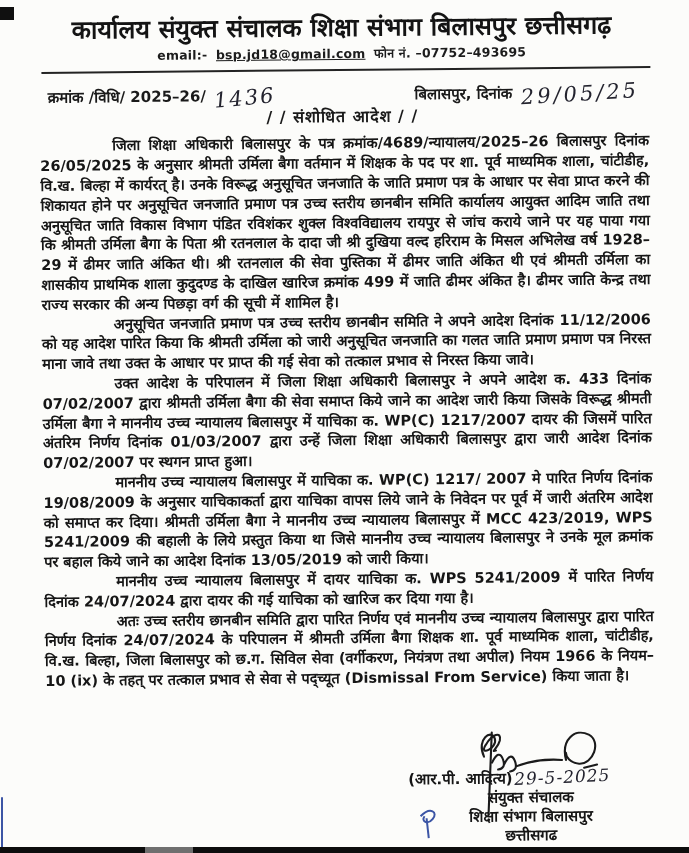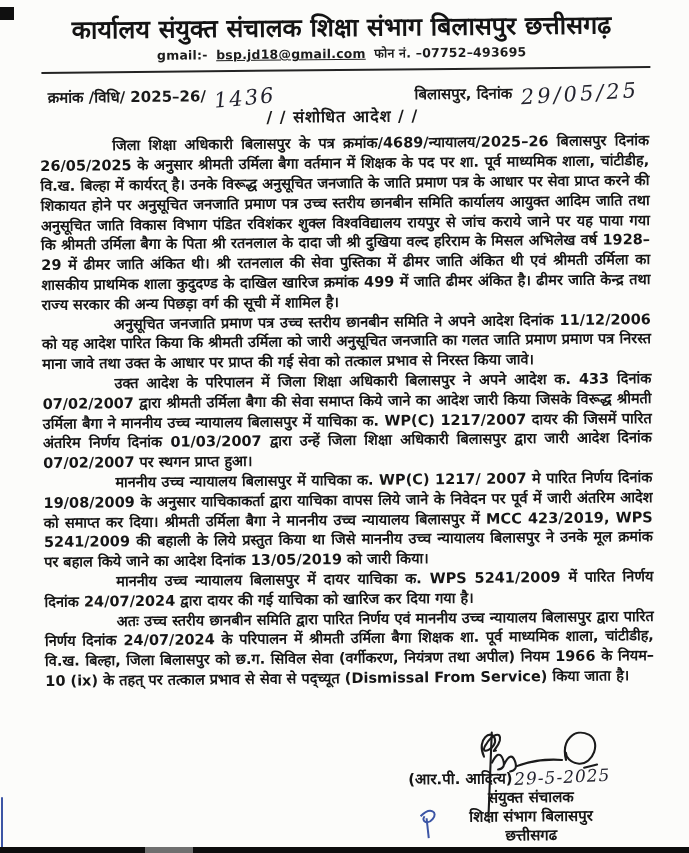--- a/index.html
+++ b/index.html
@@ -65,21 +65,21 @@
 </style>
 </head>
 <body>
 
 <div class="page">
   <div class="scan-rotate">
 
     <div class="title">कार्यालय संयुक्त संचालक शिक्षा संभाग बिलासपुर छत्तीसगढ़</div>
 
     <div class="email-line">
-      <span>gmail:-</span>
+      <span>email:-</span>
       <span class="email">bsp.jd18@gmail.com</span>
       <span>फोन नं. –07752–493695</span>
     </div>
 
     <div class="rule"></div>
 
     <div class="ref-row">
       <div class="ref-left">
         <span>क्रमांक  /विधि/ 2025–26/</span>
         <span class="hand hw-ref">1436</span>

